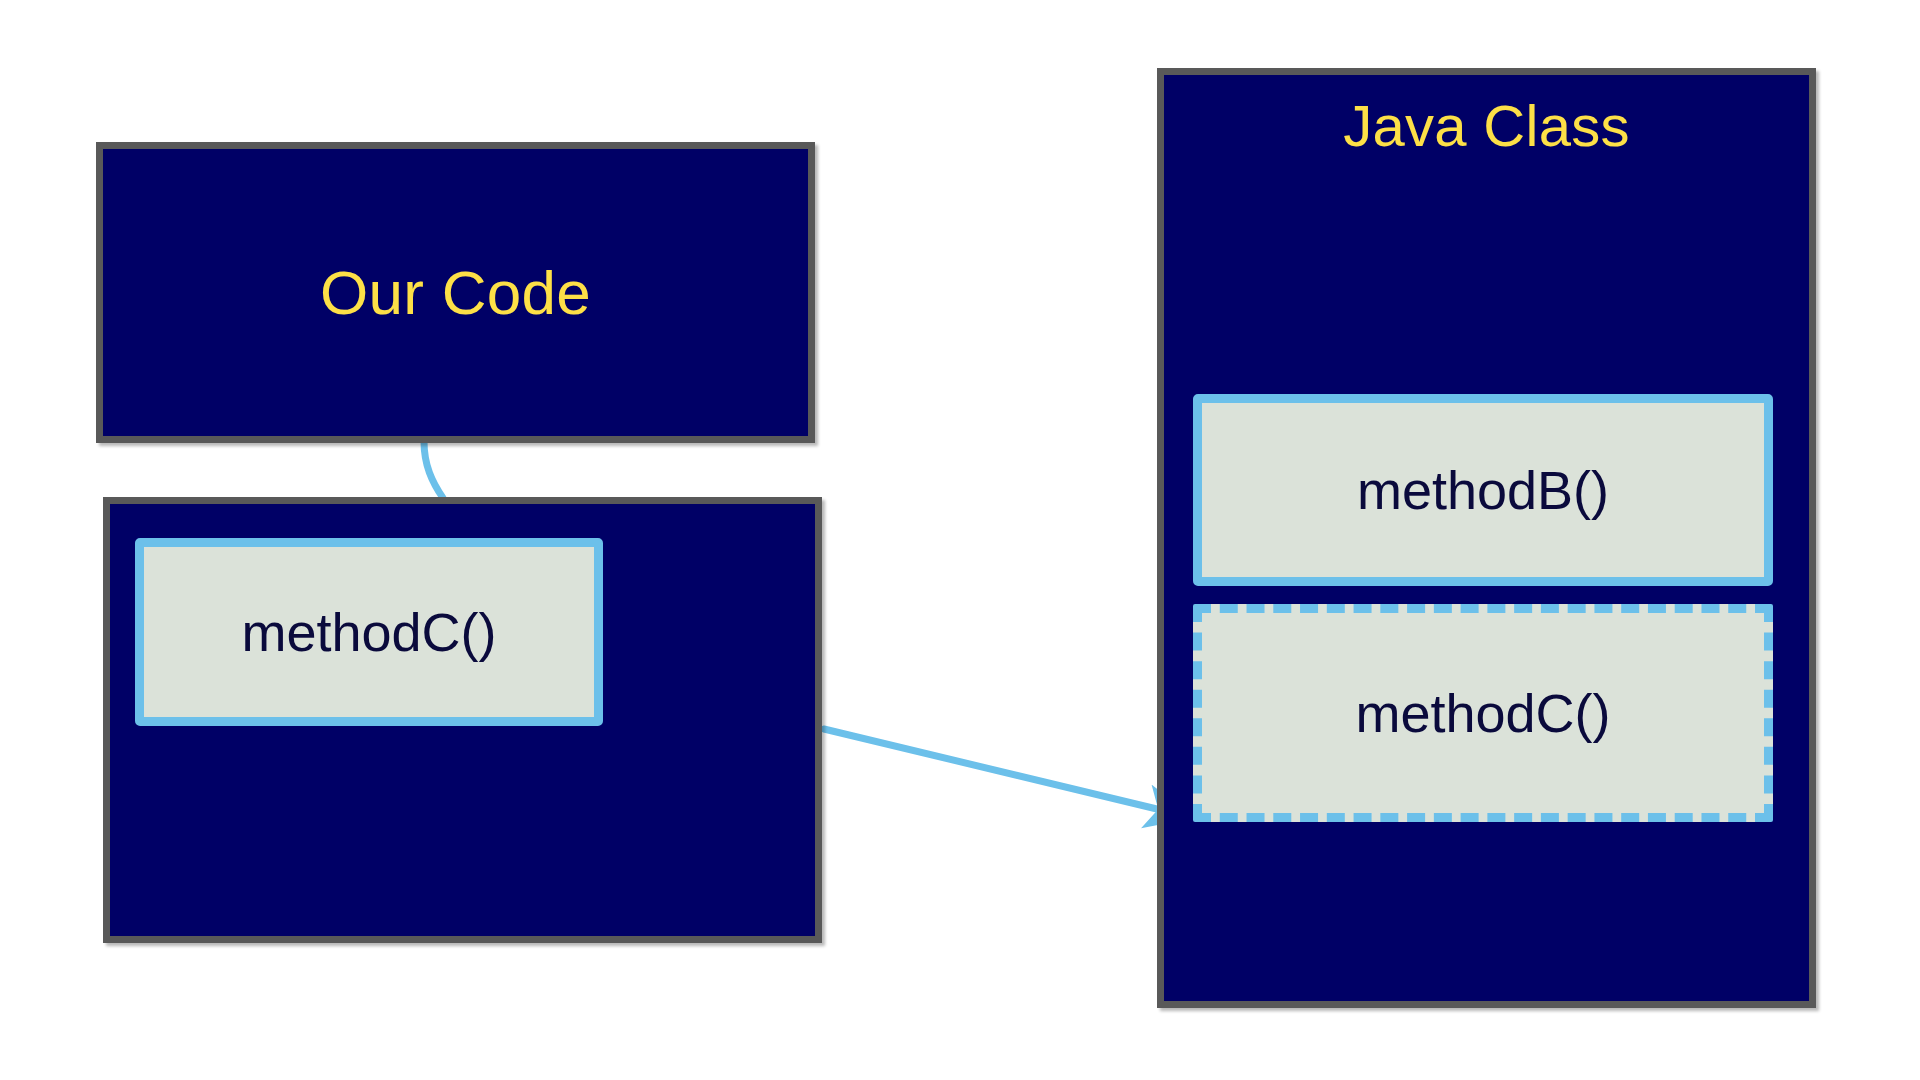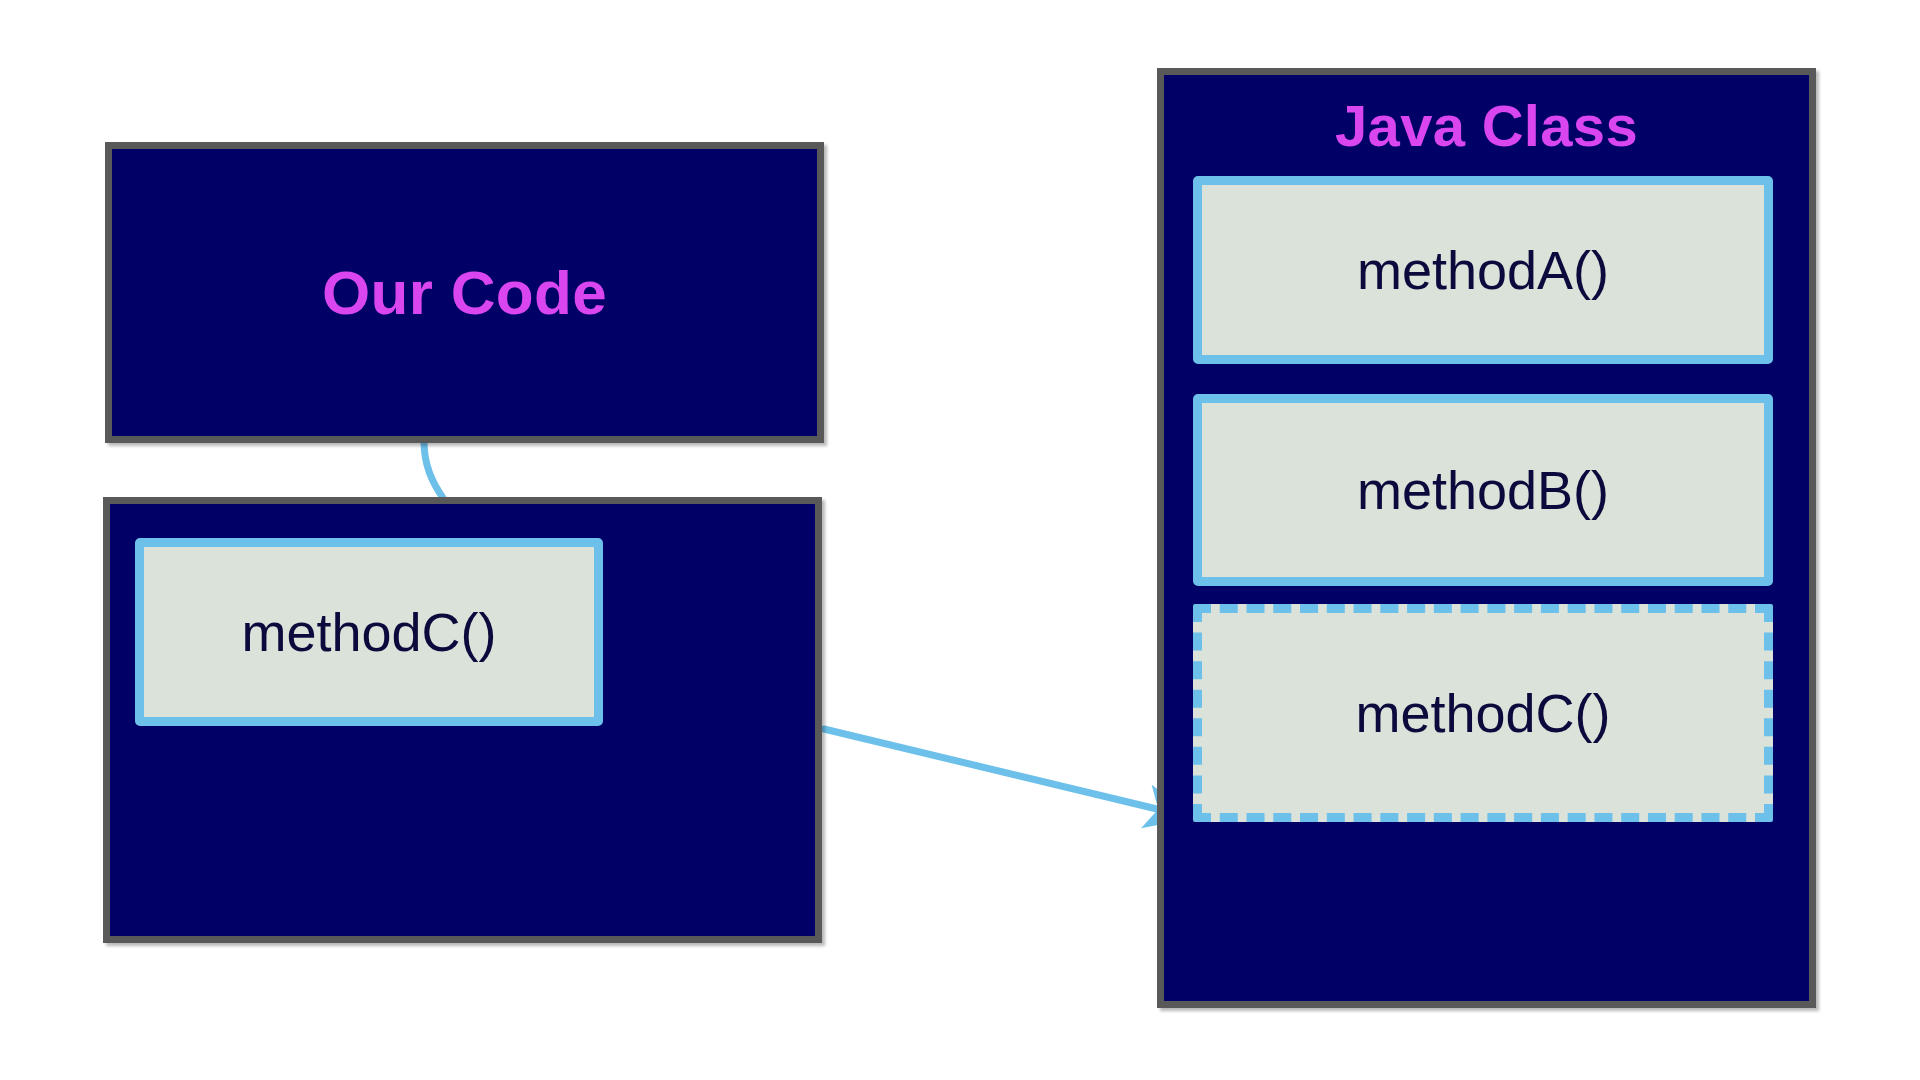--- a/index.html
+++ b/index.html
@@ -17,29 +17,29 @@
     position:absolute;
     background:#000066;
     border:7px solid #595959;
     box-sizing:border-box;
     box-shadow:3px 3px 3px rgba(0,0,0,0.28);
   }
   .group-title{
     position:absolute;
     left:0;right:0;
     text-align:center;
-    color:#d946ef;
-    font-weight:700;
+    color:#fde047;
+    font-weight:400;
     letter-spacing:0.3px;
     white-space:nowrap;
   }
 
   
   #our-code{
-    left:105px; top:142px; width:719px; height:301px;
+    left:96px; top:142px; width:719px; height:301px;
   }
   #our-code .group-title{
     top:50%;
     transform:translateY(-50%);
     font-size:62px;
     line-height:1;
   }
 
   
   #ext-class{
@@ -126,23 +126,20 @@
   </div>
 
   <div class="method-box solid" id="method-c-ext">
     <span class="method-label">methodC()</span>
   </div>
 
   <div class="group-box" id="java-class">
     <div class="group-title">Java Class</div>
   </div>
 
-  <div class="method-box solid" id="method-a">
-    <span class="method-label">methodA()</span>
-  </div>
 
   <div class="method-box solid" id="method-b">
     <span class="method-label">methodB()</span>
   </div>
 
   <div class="method-box dashed" id="method-c-java">
     <span class="method-label">methodC()</span>
   </div>
 
 </div>

